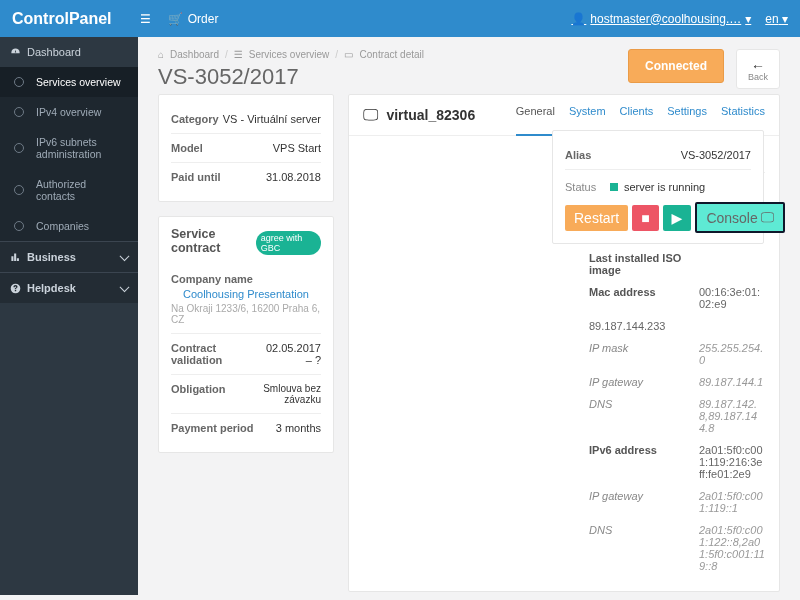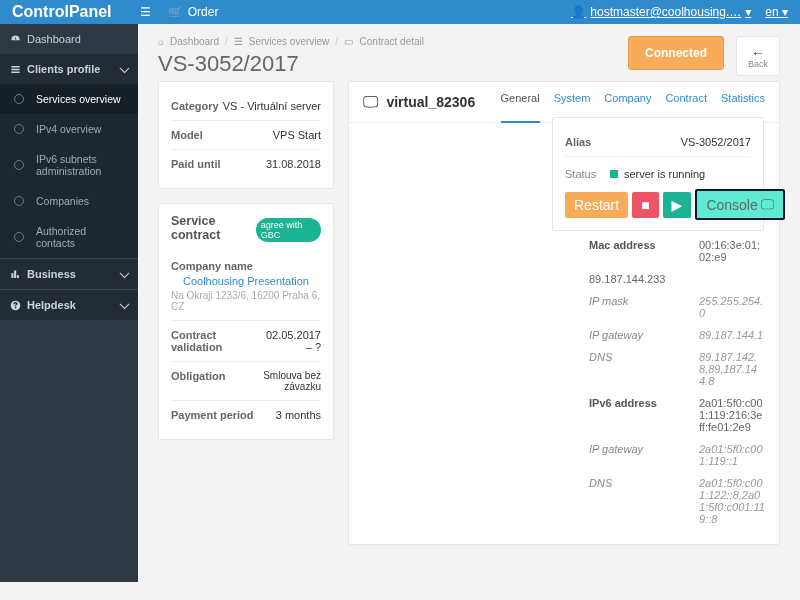--- a/index.html
+++ b/index.html
@@ -1,17 +1,17 @@
 <!DOCTYPE html>
 <html><head>
 <meta charset="utf-8">
 <style>
 * { box-sizing: border-box; margin: 0; padding: 0; }
 body { font-family: -apple-system, "Segoe UI", Arial, sans-serif; font-size: 12px; color: #333; background: #f3f3f4; }
-.topbar { background: #2f8bcc; color: #fff; height: 24px; display: flex; align-items: center; padding: 0 12px; }
+.topbar { background: #2f8bcc; color: #fff; height: 37px; display: flex; align-items: center; padding: 0 12px; }
 .brand { font-size: 16px; font-weight: 600; width: 126px; }
 .topbar .hamburger { margin-left: 2px; cursor: pointer; }
 .topbar .order { margin-left: 18px; display: flex; align-items: center; gap: 4px; cursor: pointer; }
 .topbar .right { margin-left: auto; display: flex; align-items: center; gap: 14px; text-decoration: underline; }
 .topbar .user { display: flex; align-items: center; gap: 4px; cursor: pointer; }
 .topbar .lang { cursor: pointer; }
 .shell { display: flex; height: 558px; }
 .sidebar { width: 138px; background: #2d3842; color: #cbd3db; font-size: 11px; overflow: hidden; }
 .sidebar .item { padding: 9px 10px; display: flex; align-items: center; gap: 6px; cursor: pointer; }
 .sidebar .item.exp { background: #232c34; font-weight: 600; position: relative; }
@@ -87,41 +87,35 @@
 </div>
 
 <div class="shell">
   <div class="sidebar">
     <div class="item" data-name="sidebar-item-dashboard">
       <svg class="icon" data-name="gauge-icon" viewBox="0 0 16 16">
           <path d="M8 2a6 6 0 00-6 6v1h12V8a6 6 0 00-6-6zm0 2l1 4H7l1-4z"></path>
         </svg>
       <span data-name="sidebar-label">Dashboard</span>
     </div>
-    <div class="item exp" data-name="sidebar-item-clients">
-      <svg class="icon" data-name="list-icon" viewBox="0 0 16 16">
-          <path d="M2 3h12v2H2zm0 4h12v2H2zm0 4h12v2H2z"></path>
-        </svg>
-      <span data-name="sidebar-label">Clients profile</span>
-    </div>
     <div class="sub">
       <div class="item active" data-name="sidebar-sub-services">
           <span data-name="sub-label">Services overview</span>
         </div>
       <div class="item" data-name="sidebar-sub-ipv4">
           <span data-name="sub-label">IPv4 overview</span>
         </div>
       <div class="item" data-name="sidebar-sub-ipv6">
           <span data-name="sub-label">IPv6 subnets administration</span>
         </div>
+      <div class="item" data-name="sidebar-sub-contacts">
+          <span data-name="sub-label">Authorized contacts</span>
+        </div>
       <div class="item" data-name="sidebar-sub-companies">
           <span data-name="sub-label">Companies</span>
-        </div>
-      <div class="item" data-name="sidebar-sub-contacts">
-          <span data-name="sub-label">Authorized contacts</span>
         </div>
     </div>
     <div class="sep"></div>
     <div class="item exp" data-name="sidebar-item-business">
       <svg class="icon" data-name="chart-icon" viewBox="0 0 16 16">
           <path d="M2 13h3V6H2zm4 0h3V2H6zm4 0h3V9h-3z"></path>
         </svg>
       <span data-name="sidebar-label">Business</span>
     </div>
     <div class="sep"></div>
@@ -229,22 +223,22 @@
       </div>
 
       <div class="right-col" style="grid-column:2 / span 2; grid-row:1;">
         <div class="card" data-name="service-panel">
           <div class="svc-title-row">
             <span data-name="monitor-icon" style="font-size:16px">🖵</span>
             <span class="svc-title" data-name="service-name">virtual_82306</span>
             <div class="tabs">
               <div class="tab active" data-name="tab-general">General</div>
               <div class="tab" data-name="tab-system">System</div>
-              <div class="tab" data-name="tab-backup">Company</div>
-              <div class="tab" data-name="tab-settings">Contract</div>
+              <div class="tab" data-name="tab-backup">Clients</div>
+              <div class="tab" data-name="tab-settings">Settings</div>
               <div class="tab" data-name="tab-stats">Statistics</div>
             </div>
           </div>
           <div class="two" style="padding:14px;">
 
             <div style="visibility:hidden;height:105px;"></div>
             <div data-name="server-params">
               <div class="card-title" data-name="params-title" style="border-bottom:1px solid #eee;padding-bottom:8px;">Server parameters</div>
               <div class="param-grid">
                 <div class="row">
@@ -253,20 +247,24 @@
                   </div>
                 <div class="row">
                     <span class="k">Allocated memory</span>
                     <span class="v">2097 MB</span>
                   </div>
                 <div class="row">
                     <span class="k">Hard drive</span>
                     <span class="v">30 GB</span>
                   </div>
                 <div class="row">
+                    <span class="k">Last installed ISO image</span>
+                    <span class="v"></span>
+                  </div>
+                <div class="row">
                     <span class="k">Mac address</span>
                     <span class="v">00:16:3e:01:02:e9</span>
                   </div>
                 <div class="row">
                     <span class="v">89.187.144.233</span>
                   </div>
                 <div class="row sub">
                     <span class="k">IP mask</span>
                     <span class="v">255.255.254.0</span>
                   </div>

